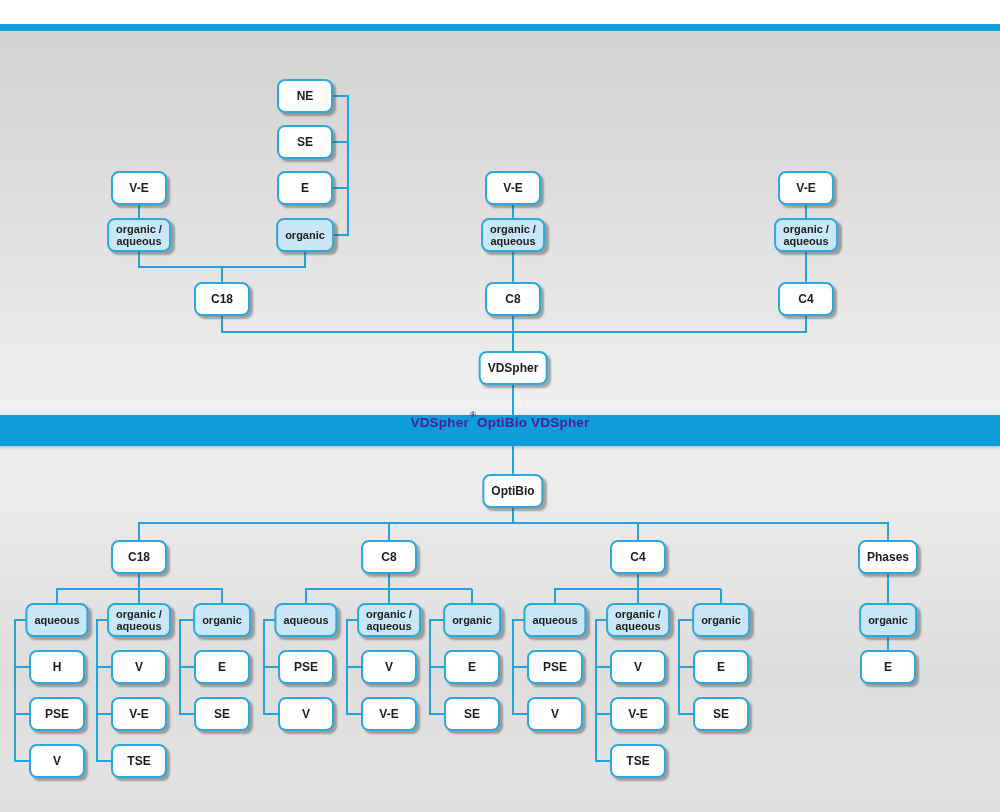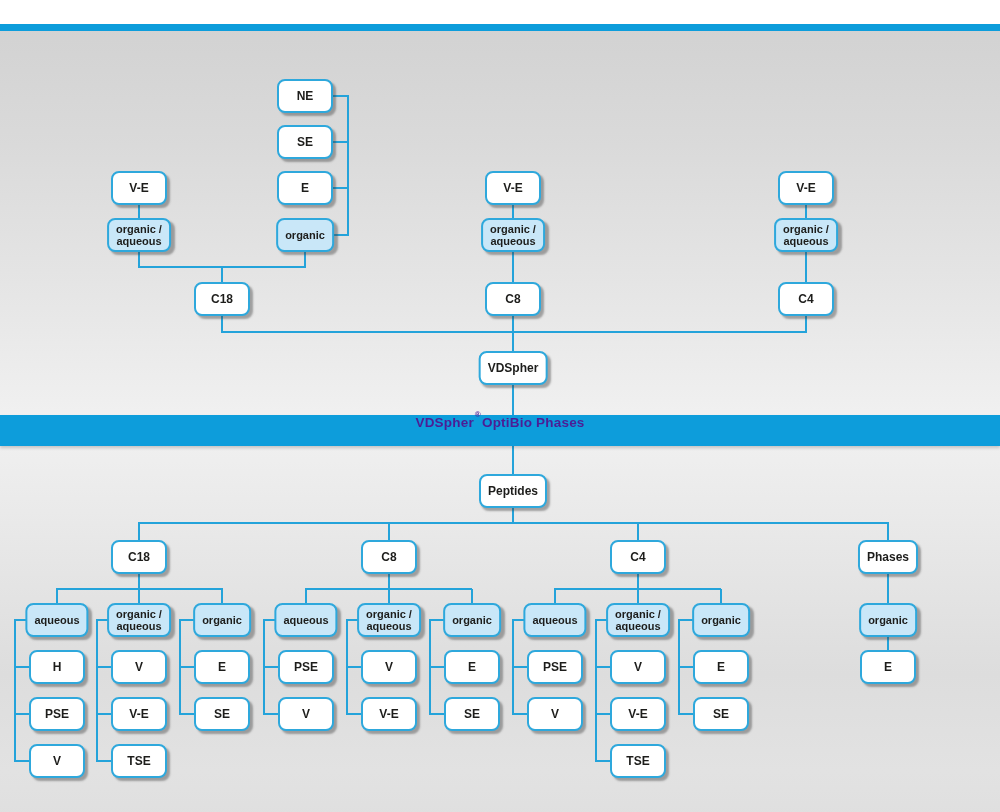--- a/index.html
+++ b/index.html
@@ -136,24 +136,24 @@
   <div class="b" style="left:806px;top:164px">V-E</div>
   <div class="b m" style="left:806px;top:211px">organic /
 aqueous</div>
   <div class="b" style="left:806px;top:275px">C4</div>
 
   <div class="b" style="left:513px;top:344px">VDSpher</div>
 
   <div class="banner">
     <span>VDSpher</span>
       <sup>®</sup>
-      <span> OptiBio Phases</span>
+      <span> OptiBio VDSpher</span>
   </div>
 
-  <div class="b" style="left:513px;top:467px">Peptides</div>
+  <div class="b" style="left:513px;top:467px">OptiBio</div>
 
   <div class="b" style="left:139px;top:533px">C18</div>
   <div class="b" style="left:389px;top:533px">C8</div>
   <div class="b" style="left:638px;top:533px">C4</div>
   <div class="b" style="left:888px;top:533px">Phases</div>
 
   <div class="b m" style="left:57px;top:596px">aqueous</div>
   <div class="b" style="left:57px;top:643px">H</div>
   <div class="b" style="left:57px;top:690px">PSE</div>
   <div class="b" style="left:57px;top:737px">V</div>

